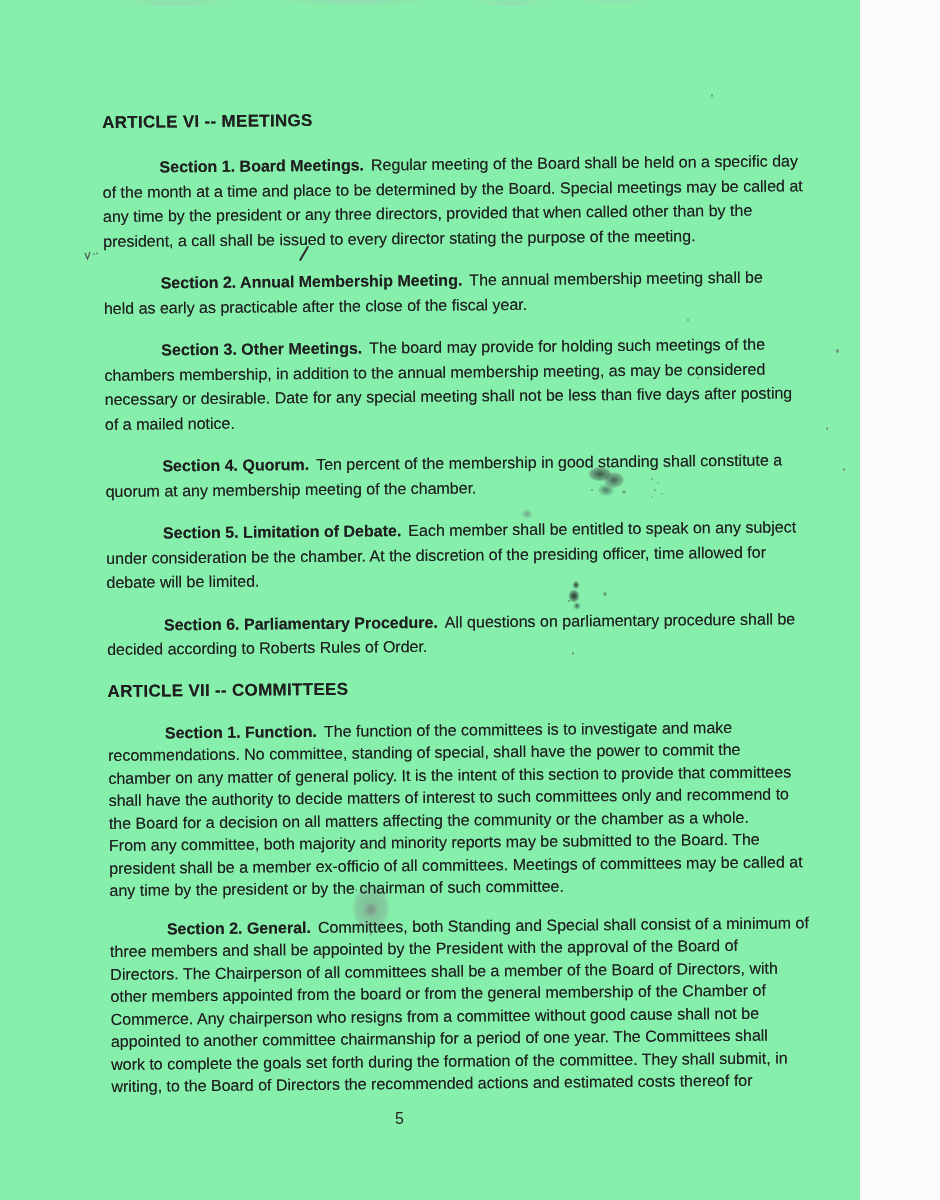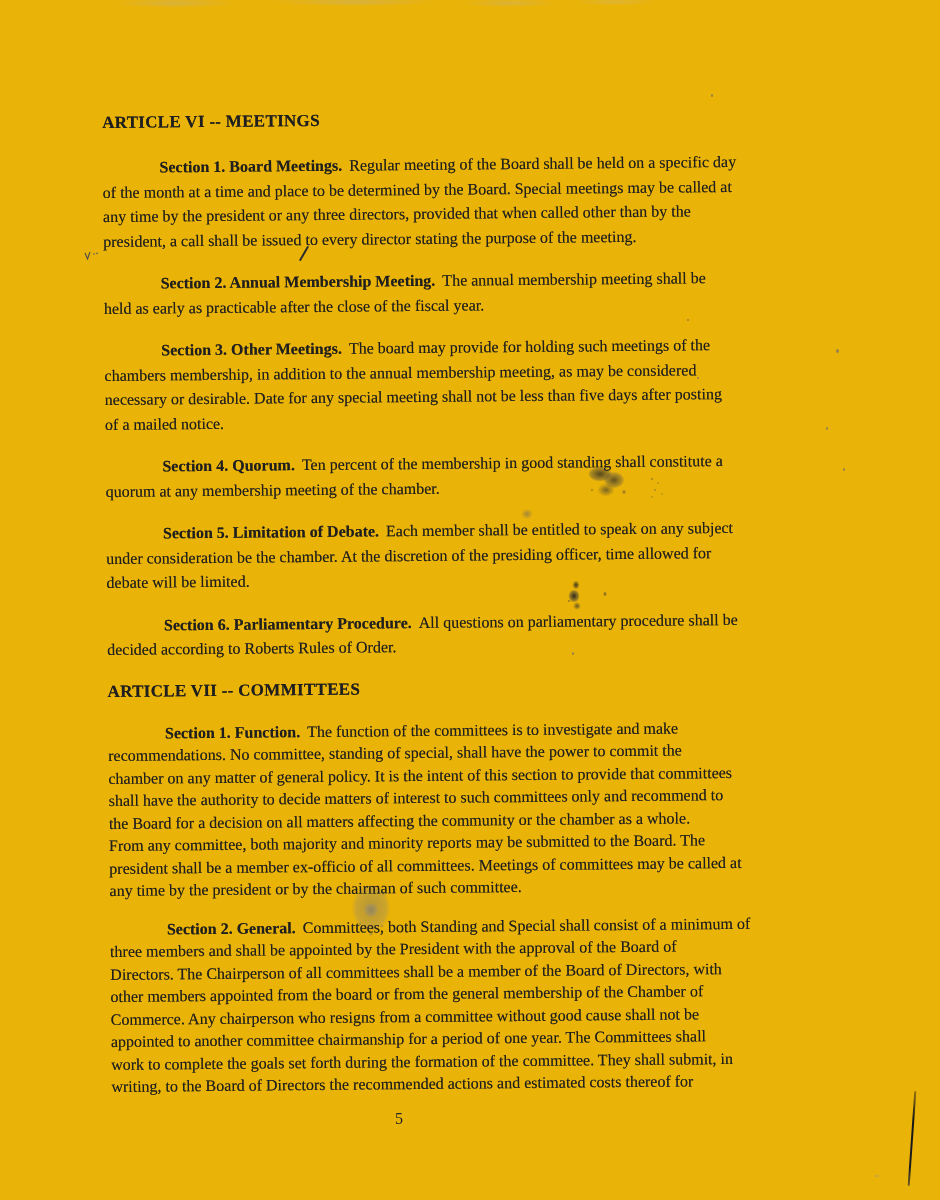--- a/index.html
+++ b/index.html
@@ -2,25 +2,25 @@
 <html><head>
 <meta charset="utf-8">
 <style>
   html, body {
     margin: 0;
     padding: 0;
     background: #fcfcfb;
   }
   .page {
     position: relative;
-    width: 940px;
+    width: 860px;
     height: 1200px;
     overflow: hidden;
-    background: #eab308;
-    font-family: Liberation Serif, serif;
+    background: #86efac;
+    font-family: Liberation Sans, sans-serif;
     color: #1f1f1f;
   }
   .content {
     position: absolute;
     left: 102px;
     top: 112px;
     width: 756px;
     transform: rotate(-0.55deg);
     transform-origin: 0 0;
   }

